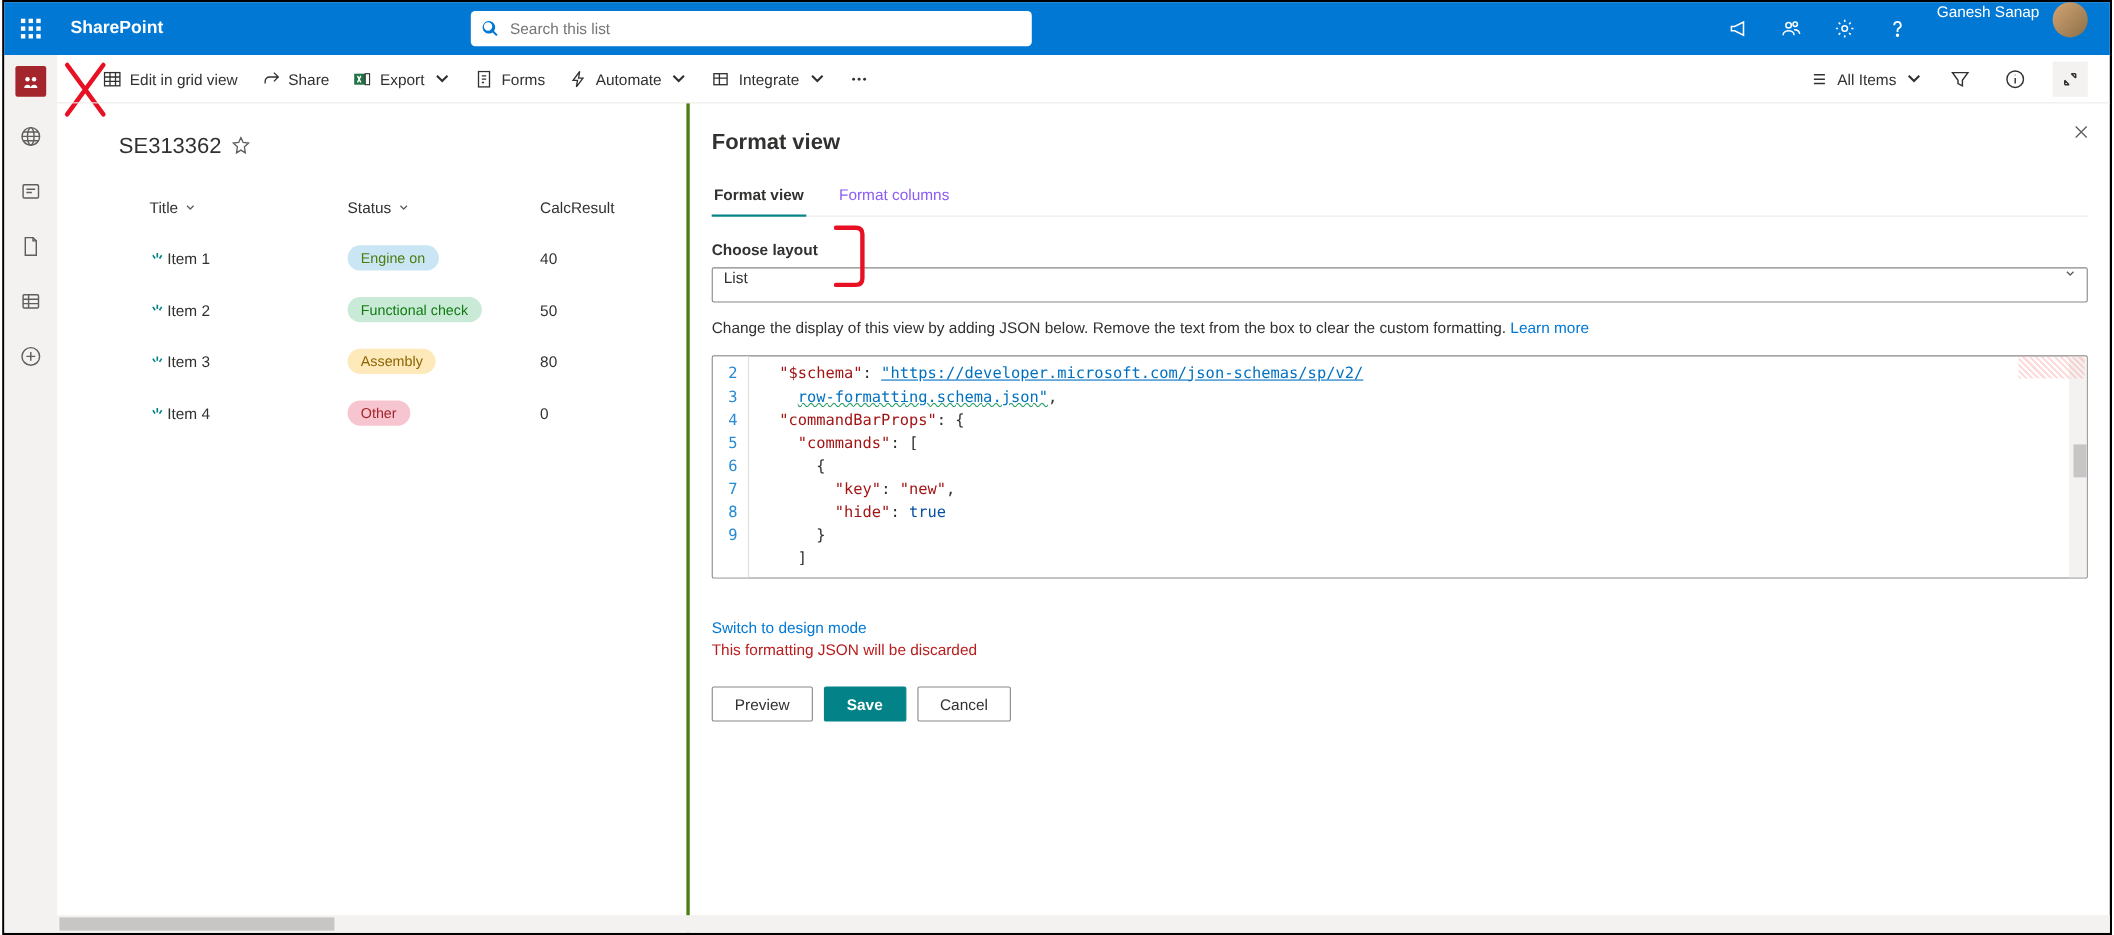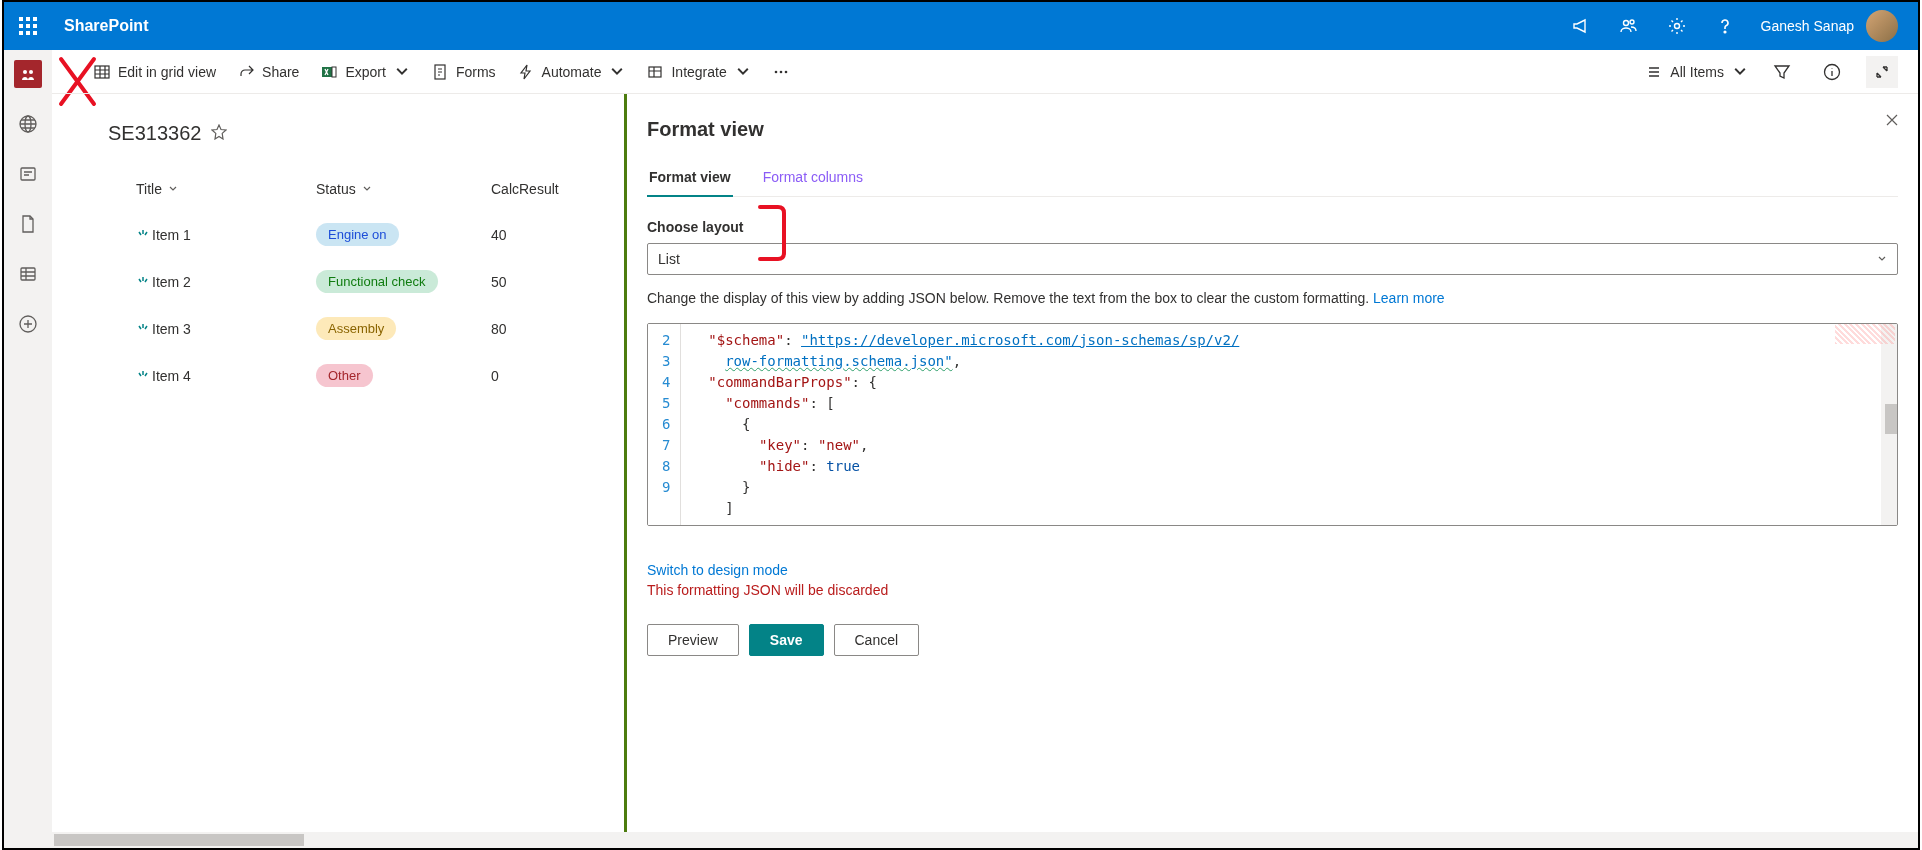--- a/index.html
+++ b/index.html
@@ -10,21 +10,21 @@
 .header { height: 48px; background: #0078d4; display: flex; align-items: center; color: #fff; }
 .waffle { width: 48px; height: 48px; display: flex; align-items: center; justify-content: center; cursor: pointer; }
 .waffle-grid { display: grid; grid-template-columns: repeat(3,4px); grid-template-rows: repeat(3,4px); gap: 3px; }
 .waffle-grid span { width: 4px; height: 4px; background: #fff; }
 .brand { font-size: 16px; font-weight: 600; padding: 0 12px; }
 .search-wrap { flex: 0 0 auto; margin-left: 268px; }
 .search { width: 510px; height: 32px; background: #fff; border-radius: 4px; display: flex; align-items: center; padding: 0 10px; color: #605e5c; }
 .search svg { width: 16px; height: 16px; fill: #0078d4; margin-right: 10px; }
 .search input { border: none; outline: none; font-size: 14px; width: 100%; color: #323130; }
 .spacer { flex: 1; }
-.header-actions { display: flex; align-items: center; gap: 0; padding-right: 8px; }
+.header-actions { display: flex; align-items: flex-start; gap: 0; padding-right: 8px; }
 .hicon { width: 48px; height: 48px; display: flex; align-items: center; justify-content: center; cursor: pointer; }
 .user-name { font-size: 14px; padding: 0 12px; }
 .avatar { width: 32px; height: 32px; border-radius: 50%; background: linear-gradient(135deg,#d4a574,#8b6f47); margin-right: 12px; }
 
 
 .leftrail { position: absolute; top: 48px; left: 0; width: 48px; bottom: 0; background: #f3f2f1; display: flex; flex-direction: column; align-items: center; padding-top: 8px; gap: 18px; }
 .rail-item { width: 32px; height: 32px; display: flex; align-items: center; justify-content: center; color: #605e5c; cursor: pointer; }
 .rail-avatar { width: 28px; height: 28px; background: #a4262c; border-radius: 2px; display:flex; align-items:center; justify-content:center; }
 .rail-avatar svg { width:16px; height:16px; fill:#fff; }
 
@@ -46,34 +46,34 @@
 .list-title { display: flex; align-items: center; gap: 10px; margin-bottom: 26px; }
 .list-title h1 { font-size: 20px; font-weight: 400; margin-left: 32px; }
 .star { color: #605e5c; }
 .table { width: 100%; }
 .thead { display: grid; grid-template-columns: 180px 175px 100px; padding: 10px 0 14px 60px; font-size: 14px; color: #323130; }
 .th { display: flex; align-items: center; gap: 6px; cursor: pointer; }
 .trow { display: grid; grid-template-columns: 180px 175px 100px; padding: 12px 0 12px 60px; align-items: center; }
 .title-cell { display: flex; align-items: center; gap: 4px; }
 .title-cell svg { width: 12px; height: 12px; }
 .pill { display: inline-block; padding: 4px 12px; border-radius: 14px; font-size: 13px; font-weight: 400; }
-.pill-blue { background: #cae5f3; color: #1d4ed8; }
+.pill-blue { background: #cae5f3; color: #4d7c0f; }
 .pill-green { background: #caead8; color: #107c10; }
 .pill-yellow { background: #fde9b9; color: #8a6400; }
 .pill-red { background: #f6c5cf; color: #a4262c; }
 
 
 .panel { flex: 1; border-left: 3px solid #4d7c0f; padding: 24px 20px 20px 20px; position: relative; }
 .panel-close { position: absolute; top: 18px; right: 18px; cursor: pointer; color: #605e5c; }
 .panel h2 { font-size: 20px; font-weight: 600; margin-bottom: 20px; }
 .tabs { display: flex; gap: 28px; border-bottom: 1px solid #edebe9; margin-bottom: 22px; }
 .tab { padding: 8px 2px 10px; cursor: pointer; font-size: 14px; color: #8b5cf6; }
 .tab.active { color: #323130; font-weight: 600; border-bottom: 2px solid #038387; margin-bottom: -1px; }
 .label { font-size: 14px; font-weight: 600; margin-bottom: 8px; display: block; }
-.select { width: 100%; height: 32px; border: 1px solid #8a8886; border-radius: 2px; display: flex; align-items: center; justify-content: space-between; padding: 0 10px; cursor: pointer; margin-bottom: 14px; }
+.select { width: 100%; height: 32px; border: 1px solid #8a8886; border-radius: 2px; display: flex; justify-content: space-between; padding: 0 10px; cursor: pointer; margin-bottom: 14px; }
 .help { font-size: 14px; line-height: 1.4; margin-bottom: 14px; }
 .help a { color: #0078d4; text-decoration: none; }
 .editor-wrap { border: 1px solid #8a8886; border-radius: 2px; min-height: 188px; position: relative; overflow: hidden; display:flex; }
 .gutter { background: #fff; border-right: 1px solid #e1dfdd; padding: 6px 10px 6px 14px; font-family: Consolas, monospace; font-size: 14px; color: #268bd2; text-align: right; line-height: 21px; }
 .editor { font-family: Consolas, monospace; font-size: 14px; padding: 6px 10px; line-height: 21px; flex:1; white-space: pre; }
 .ek { color: #a31515; }
 .es { color: #0070c1; text-decoration: underline; }
 .ev { color: #0451a5; }
 .ep { color: #323130; }
 .minimap { position:absolute; right:0; top:0; bottom:0; width:16px; background:#f3f2f1; }
@@ -107,20 +107,28 @@
           <span></span>
           <span></span>
           <span></span>
           <span></span>
           <span></span>
           <span></span>
           <span></span>
         </div>
     </div>
     <div class="brand">SharePoint</div>
+    <div class="search-wrap">
+      <div class="search">
+        <svg viewBox="0 0 16 16">
+            <path d="M11.7 10.3a6 6 0 1 0-1.4 1.4l3.5 3.5 1.4-1.4-3.5-3.5zM6 10a4 4 0 1 1 0-8 4 4 0 0 1 0 8z"></path>
+          </svg>
+        <input placeholder="Search this list" style="">
+      </div>
+    </div>
     <div class="spacer"></div>
     <div class="header-actions">
       <div class="hicon">
           <svg width="20" height="20" viewBox="0 0 20 20" fill="none" stroke="#fff" stroke-width="1.4">
             <path d="M3 8v4h3l8 4V4L6 8H3z"></path>
           </svg>
         </div>
       <div class="hicon">
           <svg width="20" height="20" viewBox="0 0 20 20" fill="none" stroke="#fff" stroke-width="1.4">
             <circle cx="7" cy="7" r="2.5"></circle>

